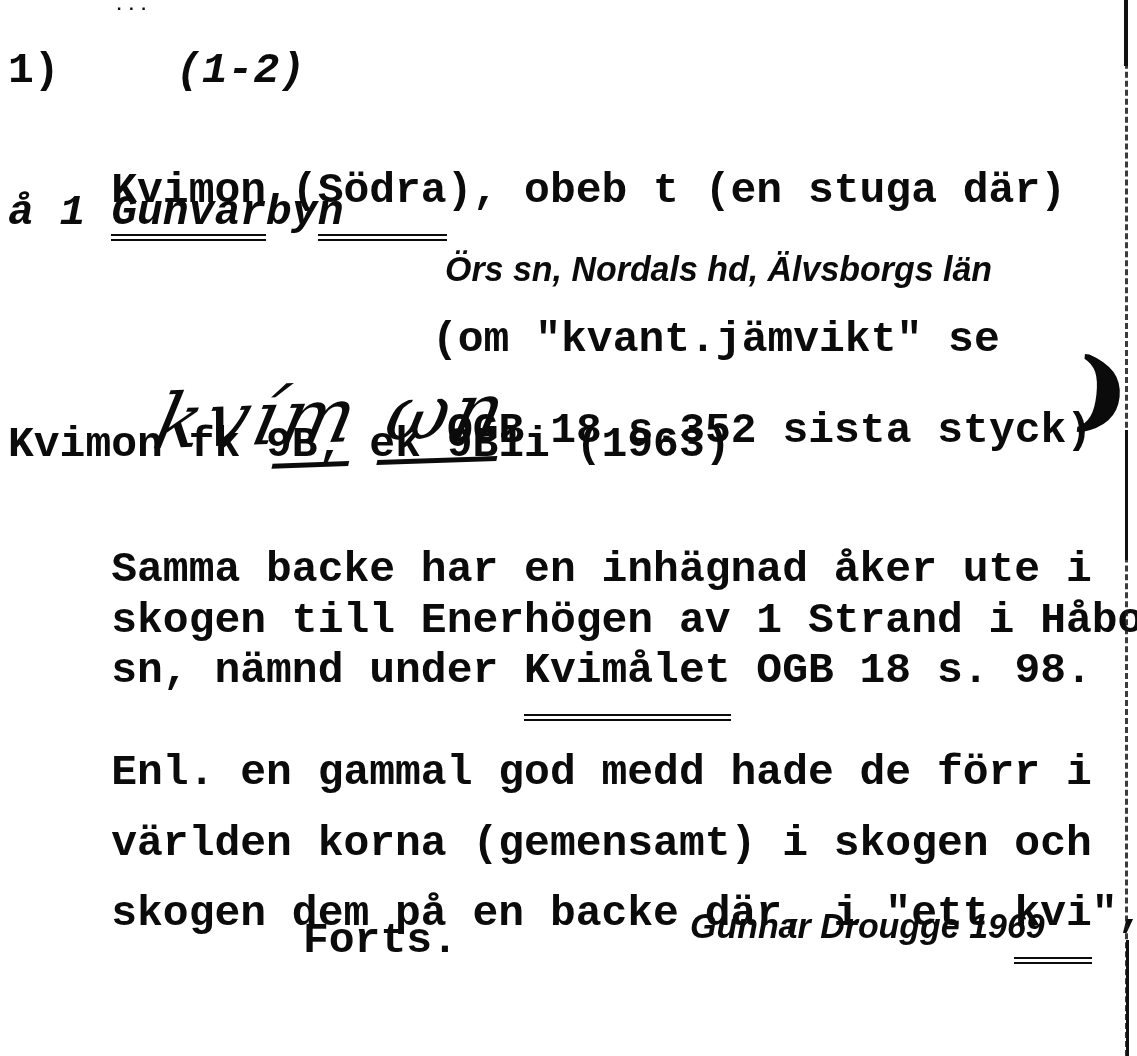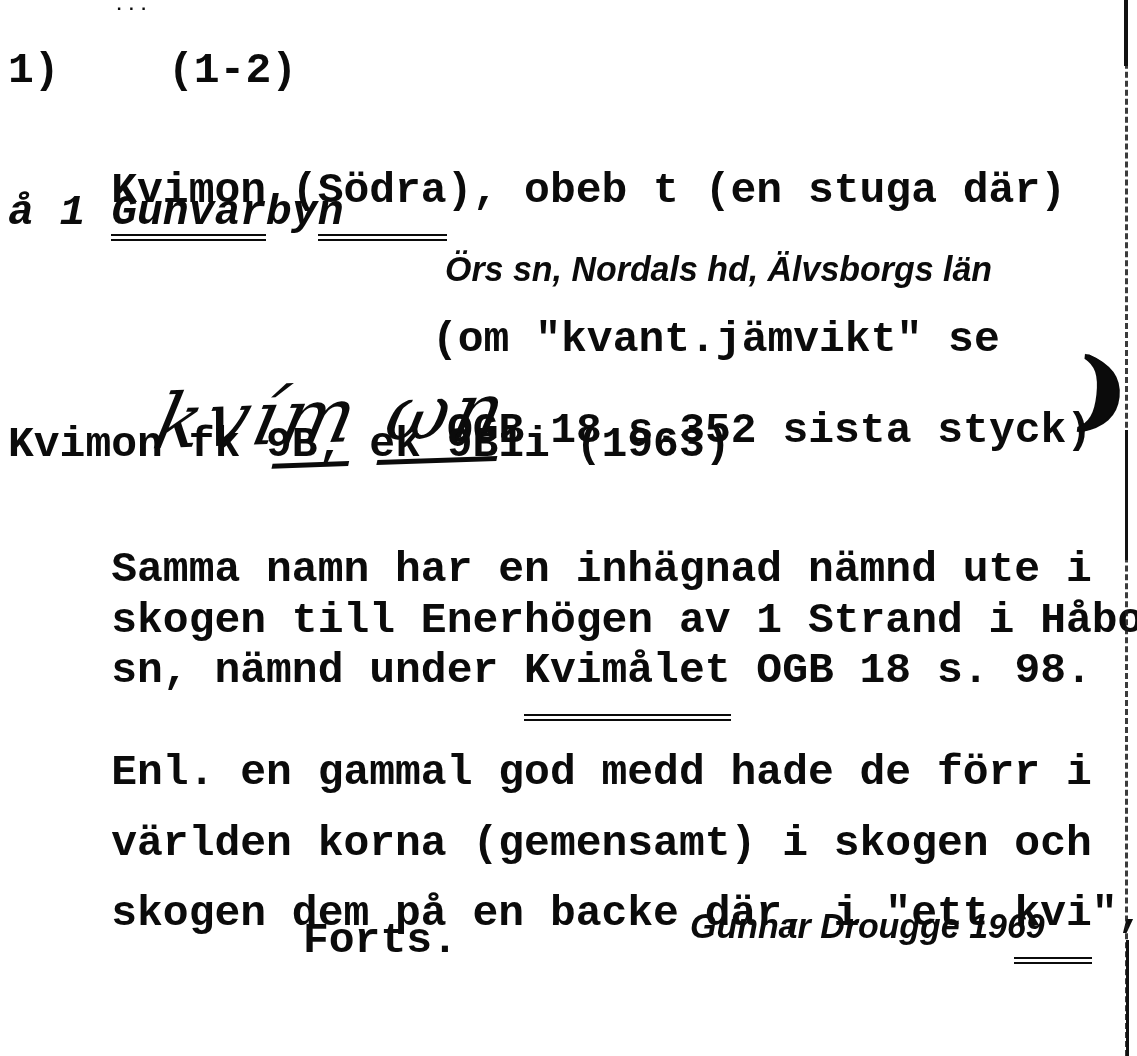--- a/index.html
+++ b/index.html
@@ -64,21 +64,21 @@
   .edge-solid{width:4px;background:#111;}
 </style>
 </head>
 <body>
 
 <div class="card">
 
   <div class="abs tw tw-small" style="left:114px;top:-4px;">...</div>
 
   <div class="abs tw" style="left:8px;top:46px;">1)</div>
-  <div class="abs tw" style="left:168px;top:46px;">(1-2)</div>
+  <div class="abs tw" style="left:176px;top:46px;font-style:italic;">(1-2)</div>
 
   <div class="abs tw" style="left:8px;top:117px;">
     <span class="u2">Kvimon</span><span> (</span><span class="u2">Södra</span><span>), obeb t (en stuga där)</span>
   </div>
 
   <div class="abs tw" style="left:8px;top:188px;font-style:italic;">å 1 Gunvarbyn</div>
 
   <div class="abs print" style="left:445px;top:249px;">Örs sn, Nordals hd, Älvsborgs län</div>
 
   <div class="abs hw" style="left:14px;top:292px;">
@@ -86,21 +86,21 @@
   </div>
 
   <div class="abs tw" style="left:432px;top:315px;">(om "kvant.jämvikt" se</div>
   <div class="abs tw" style="left:447px;top:364px;margin-top:42px;">OGB 18 s.352 sista styck)</div>
 
   <div class="abs bracket" style="left:1082px;top:348px;">)</div>
 
   <div class="abs tw" style="left:8px;top:420px;">Kvimon fk 9B, ek 9B1i (1963)</div>
 
   <div class="abs tw" style="left:8px;top:496px;">
-    <span>Samma namn har en inhägnad nämnd ute i</span><span class="u2" style="border: none;"></span><span></span>
+    <span>Samma backe har en inhägnad åker ute i</span><span class="u2" style="border: none;"></span><span></span>
   </div>
   <div class="abs tw" style="left:8px;top:547px;">
     <span>skogen till Enerhögen av 1 Strand i Håbols</span><span class="u2" style="border: none;"></span><span></span>
   </div>
   <div class="abs tw" style="left:8px;top:597px;">
     <span>sn, nämnd under </span><span class="u2">Kvimålet</span><span> OGB 18 s. 98.</span>
   </div>
   <div class="abs tw" style="left:8px;top:699px;">
     <span>Enl. en gammal god medd hade de förr i</span><span class="u2" style="border: none;"></span><span></span>
   </div>

